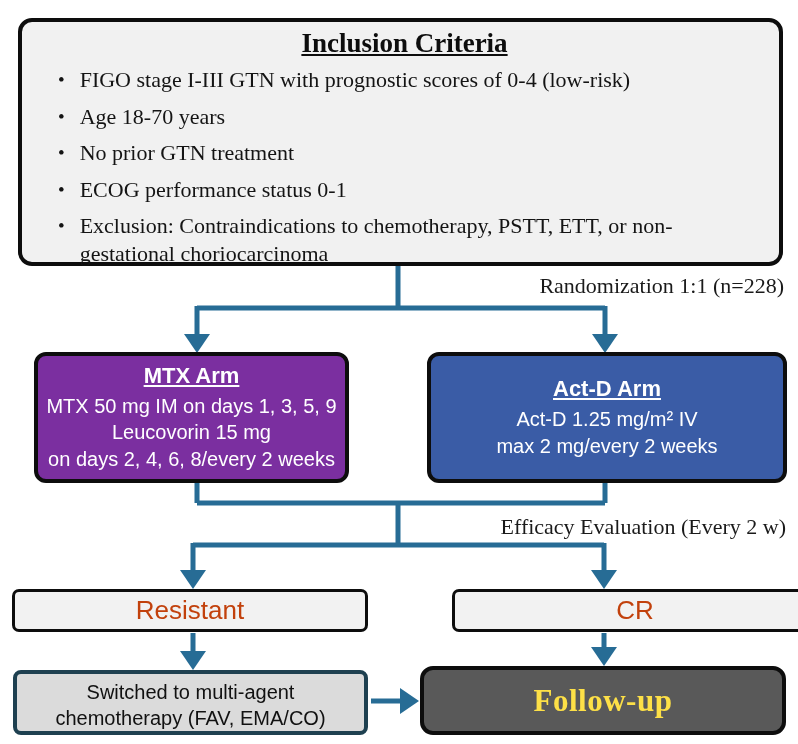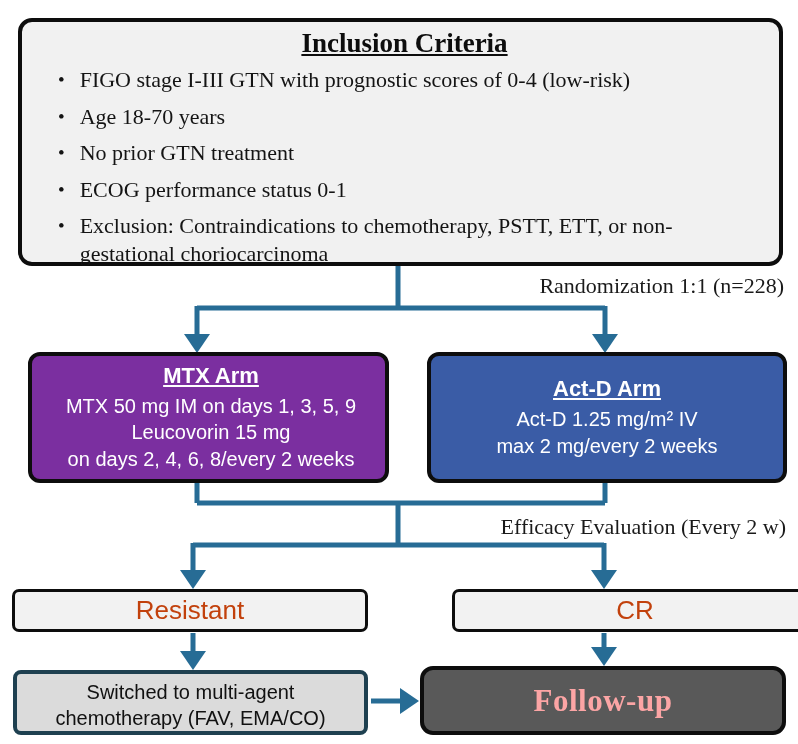--- a/index.html
+++ b/index.html
@@ -70,21 +70,21 @@
     box-sizing: border-box;
     border: 4px solid #0d0d0d;
     border-radius: 12px;
     color: #ffffff;
     text-align: center;
     display: flex;
     flex-direction: column;
     justify-content: center;
     padding: 2px 6px;
   }
-  .arm.mtx  { left: 28px;  width: 361px; background: var(--mtx-fill); padding-left: 11px; }
+  .arm.mtx  { left: 34px;  width: 315px; background: var(--mtx-fill); }
   .arm.actd { left: 427px; width: 360px; background: var(--actd-fill); }
   .arm-title {
     font-weight: bold;
     font-size: 22px;
     text-decoration: underline;
     margin-bottom: 4px;
   }
   .arm-line { font-size: 20px; line-height: 1.32; }
 
   
@@ -129,21 +129,21 @@
     background: var(--followup-fill);
     border: 4px solid #0d0d0d;
     border-radius: 13px;
     display: flex;
     align-items: center;
     justify-content: center;
     font-family: "Liberation Serif", serif;
     font-size: 31px;
     font-weight: bold;
     letter-spacing: 0.5px;
-    color: #fca5a5;
+    color: #fde047;
   }
 </style>
 </head>
 <body>
 
 <div class="page">
 
   <svg class="connectors" width="798" height="744" viewBox="0 0 798 744">
 
     <path class="arrow-line" d="M398,264 L398,308 M197,308 L605,308 M197,306 L197,337 M605,306 L605,337"></path>

